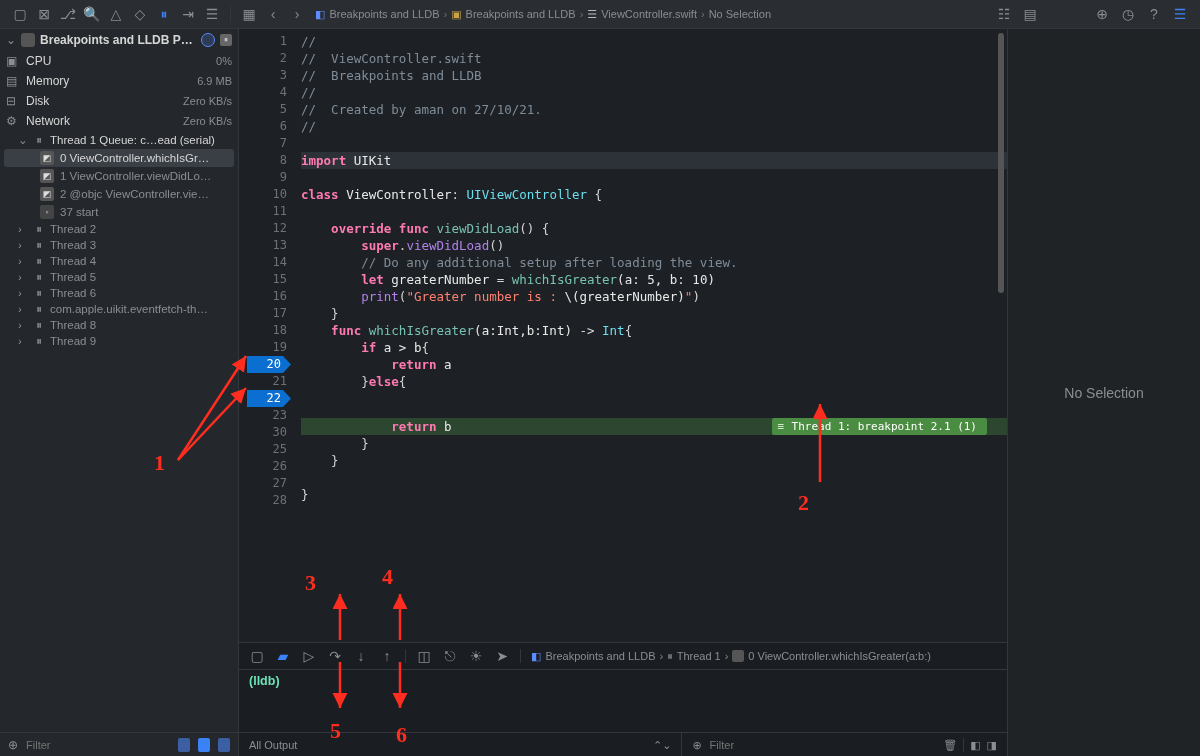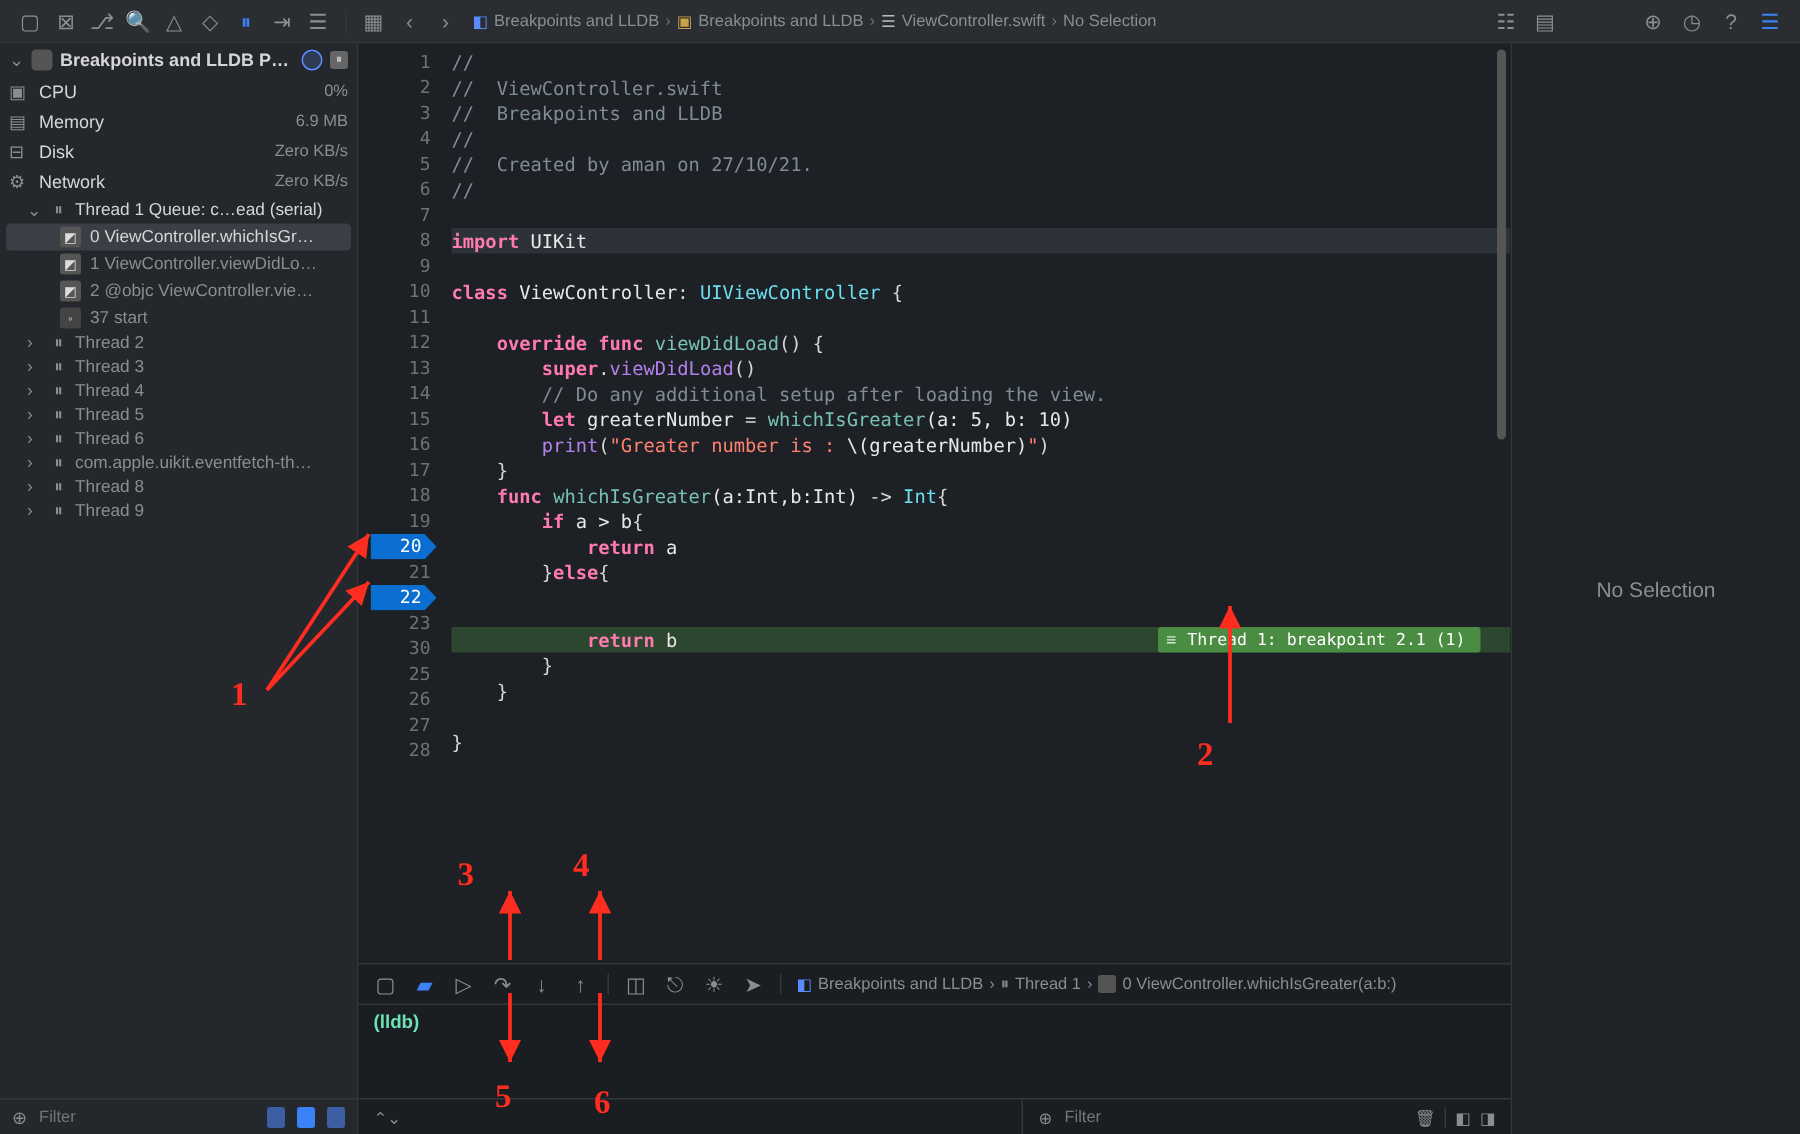--- a/index.html
+++ b/index.html
@@ -336,20 +336,21 @@
           <span class="chev">›</span>
           <span style="width:12px;height:12px;background:#555;border-radius:2px;display:inline-block"></span>
           <span>0 ViewController.whichIsGreater(a:b:)</span>
         </div>
       </div>
       <div class="console-body">
         <span>(lldb)</span>
       </div>
       <div class="debug-footer">
         <div class="left">
+          <span class="label">All Output</span>
           <span>⌃⌄</span>
         </div>
         <div class="right">
           <span>⊕</span>
           <input placeholder="Filter" style="">
           <span style="color:var(--text-dim)">🗑</span>
           <span style="width:1px;height:14px;background:var(--border)"></span>
           <span style="color:var(--text-dim)">◧</span>
           <span style="color:var(--text-dim)">◨</span>
         </div>

